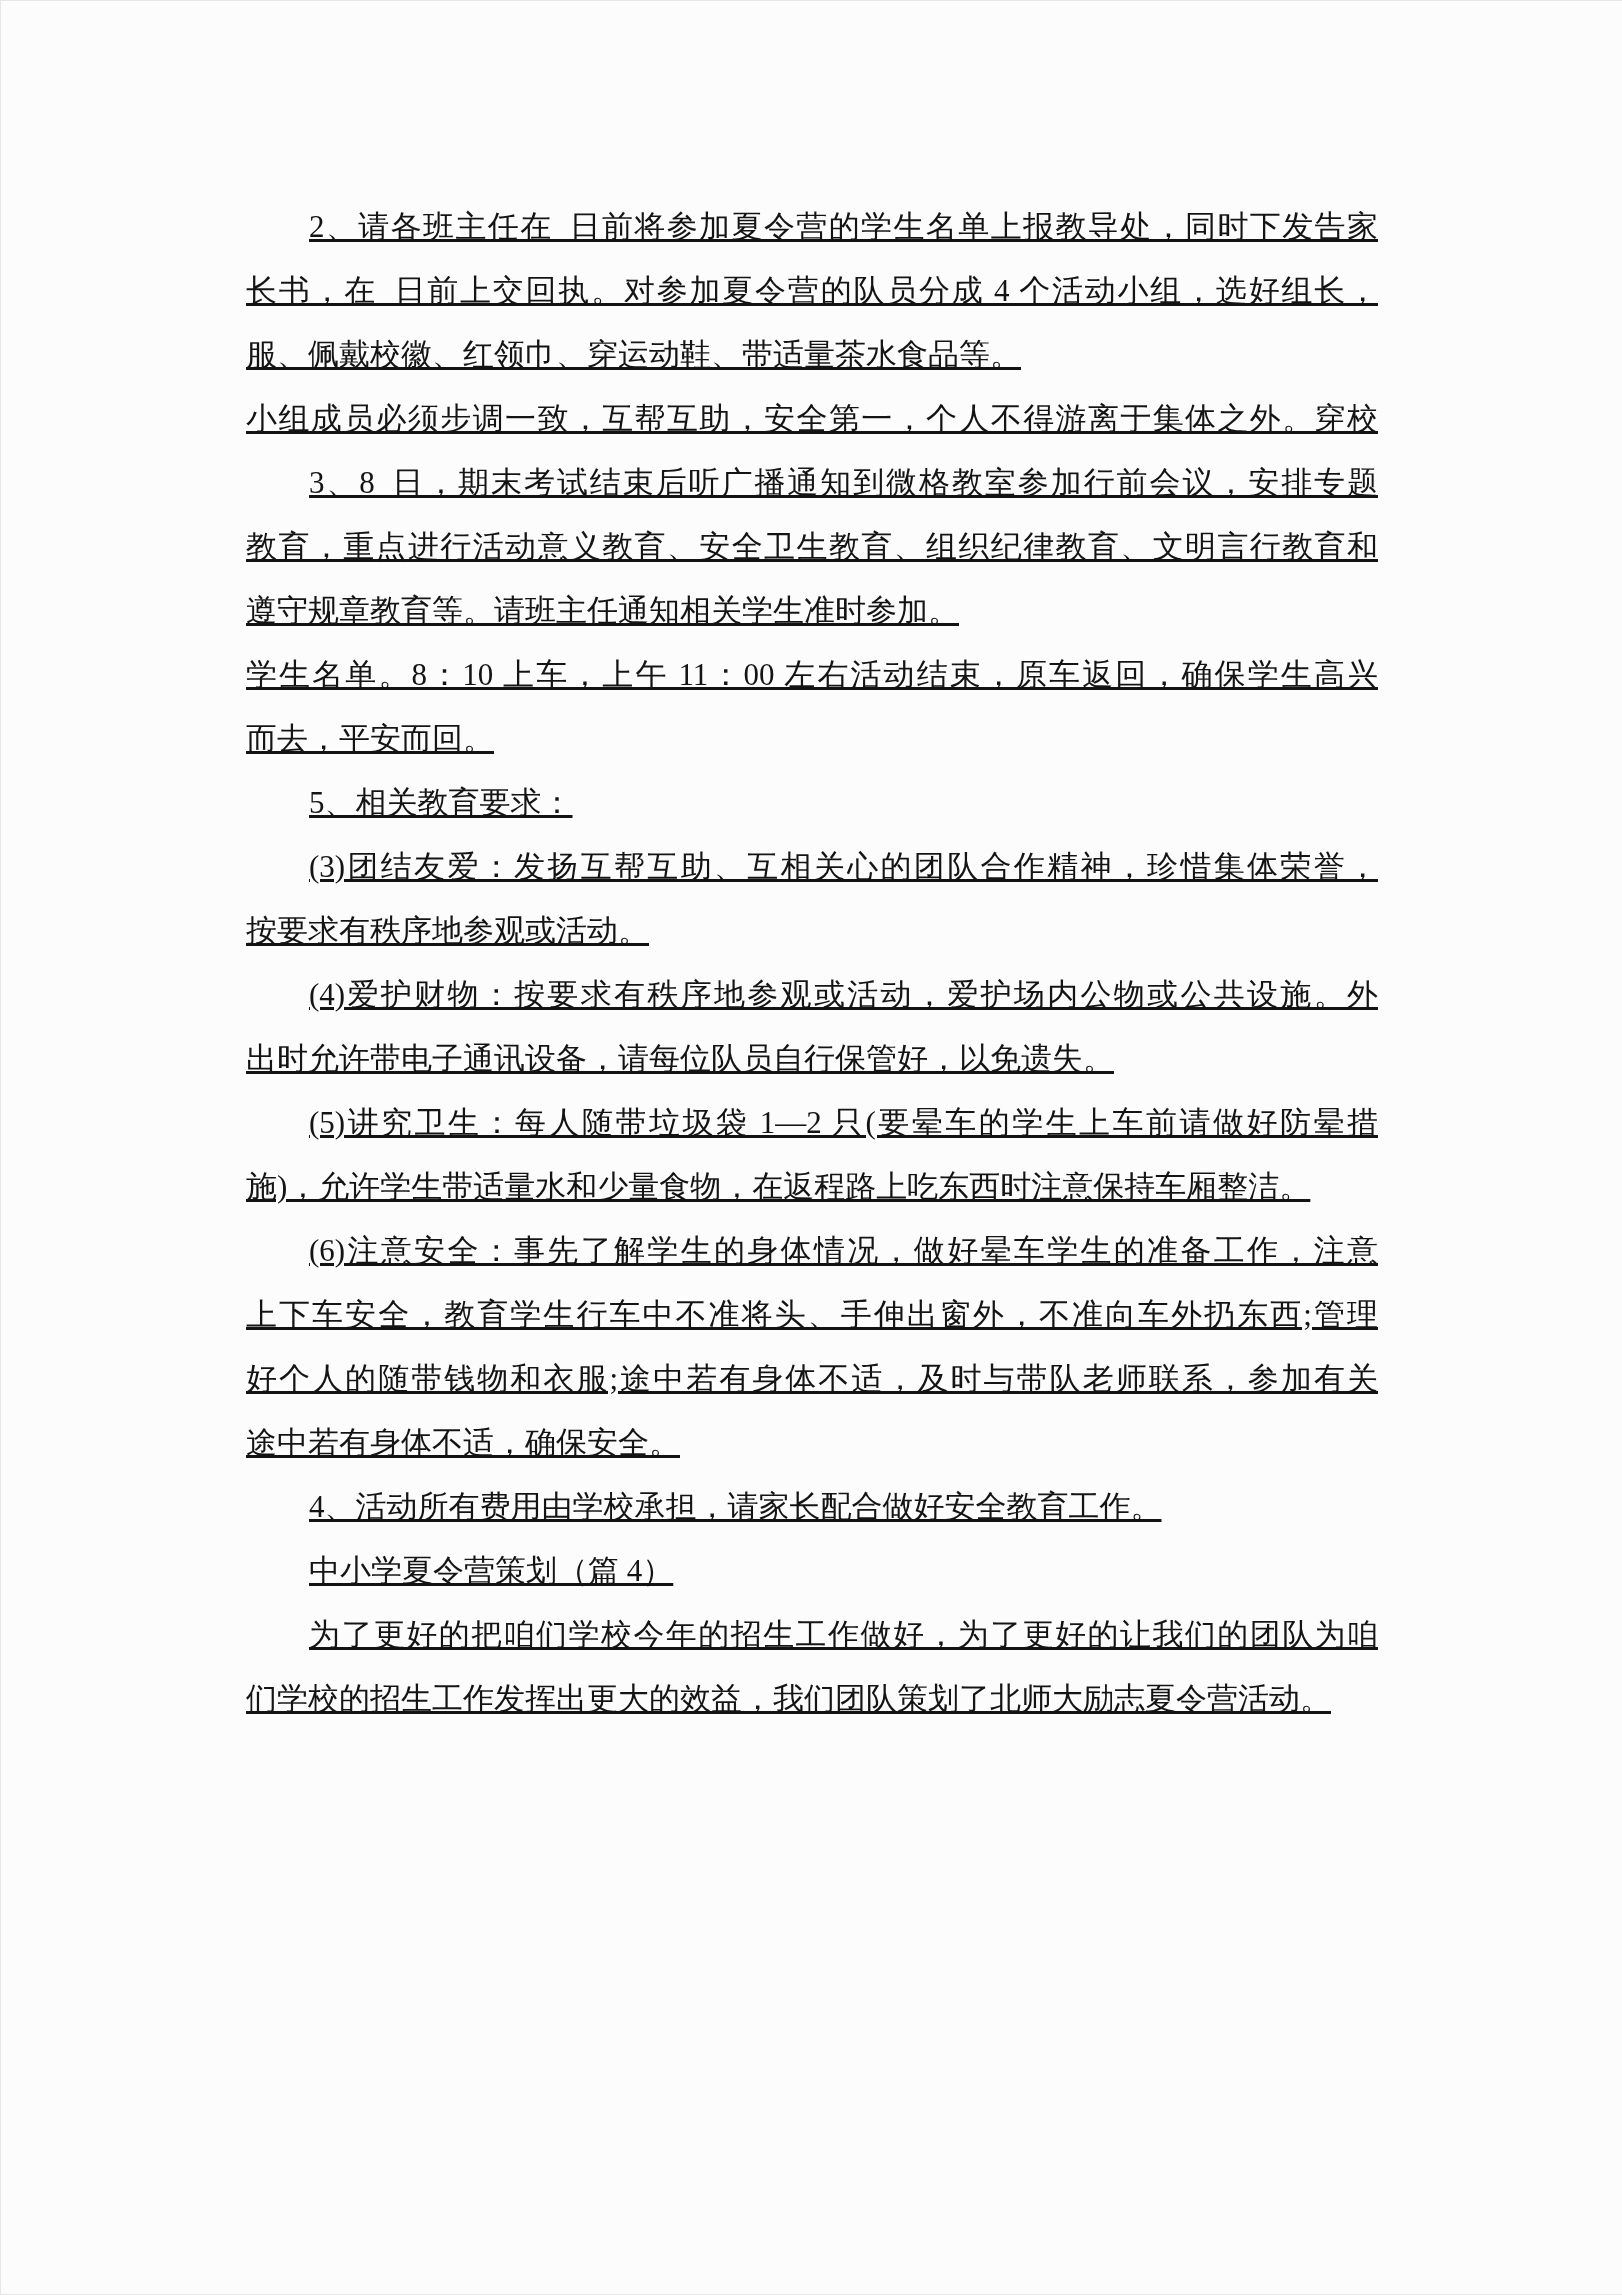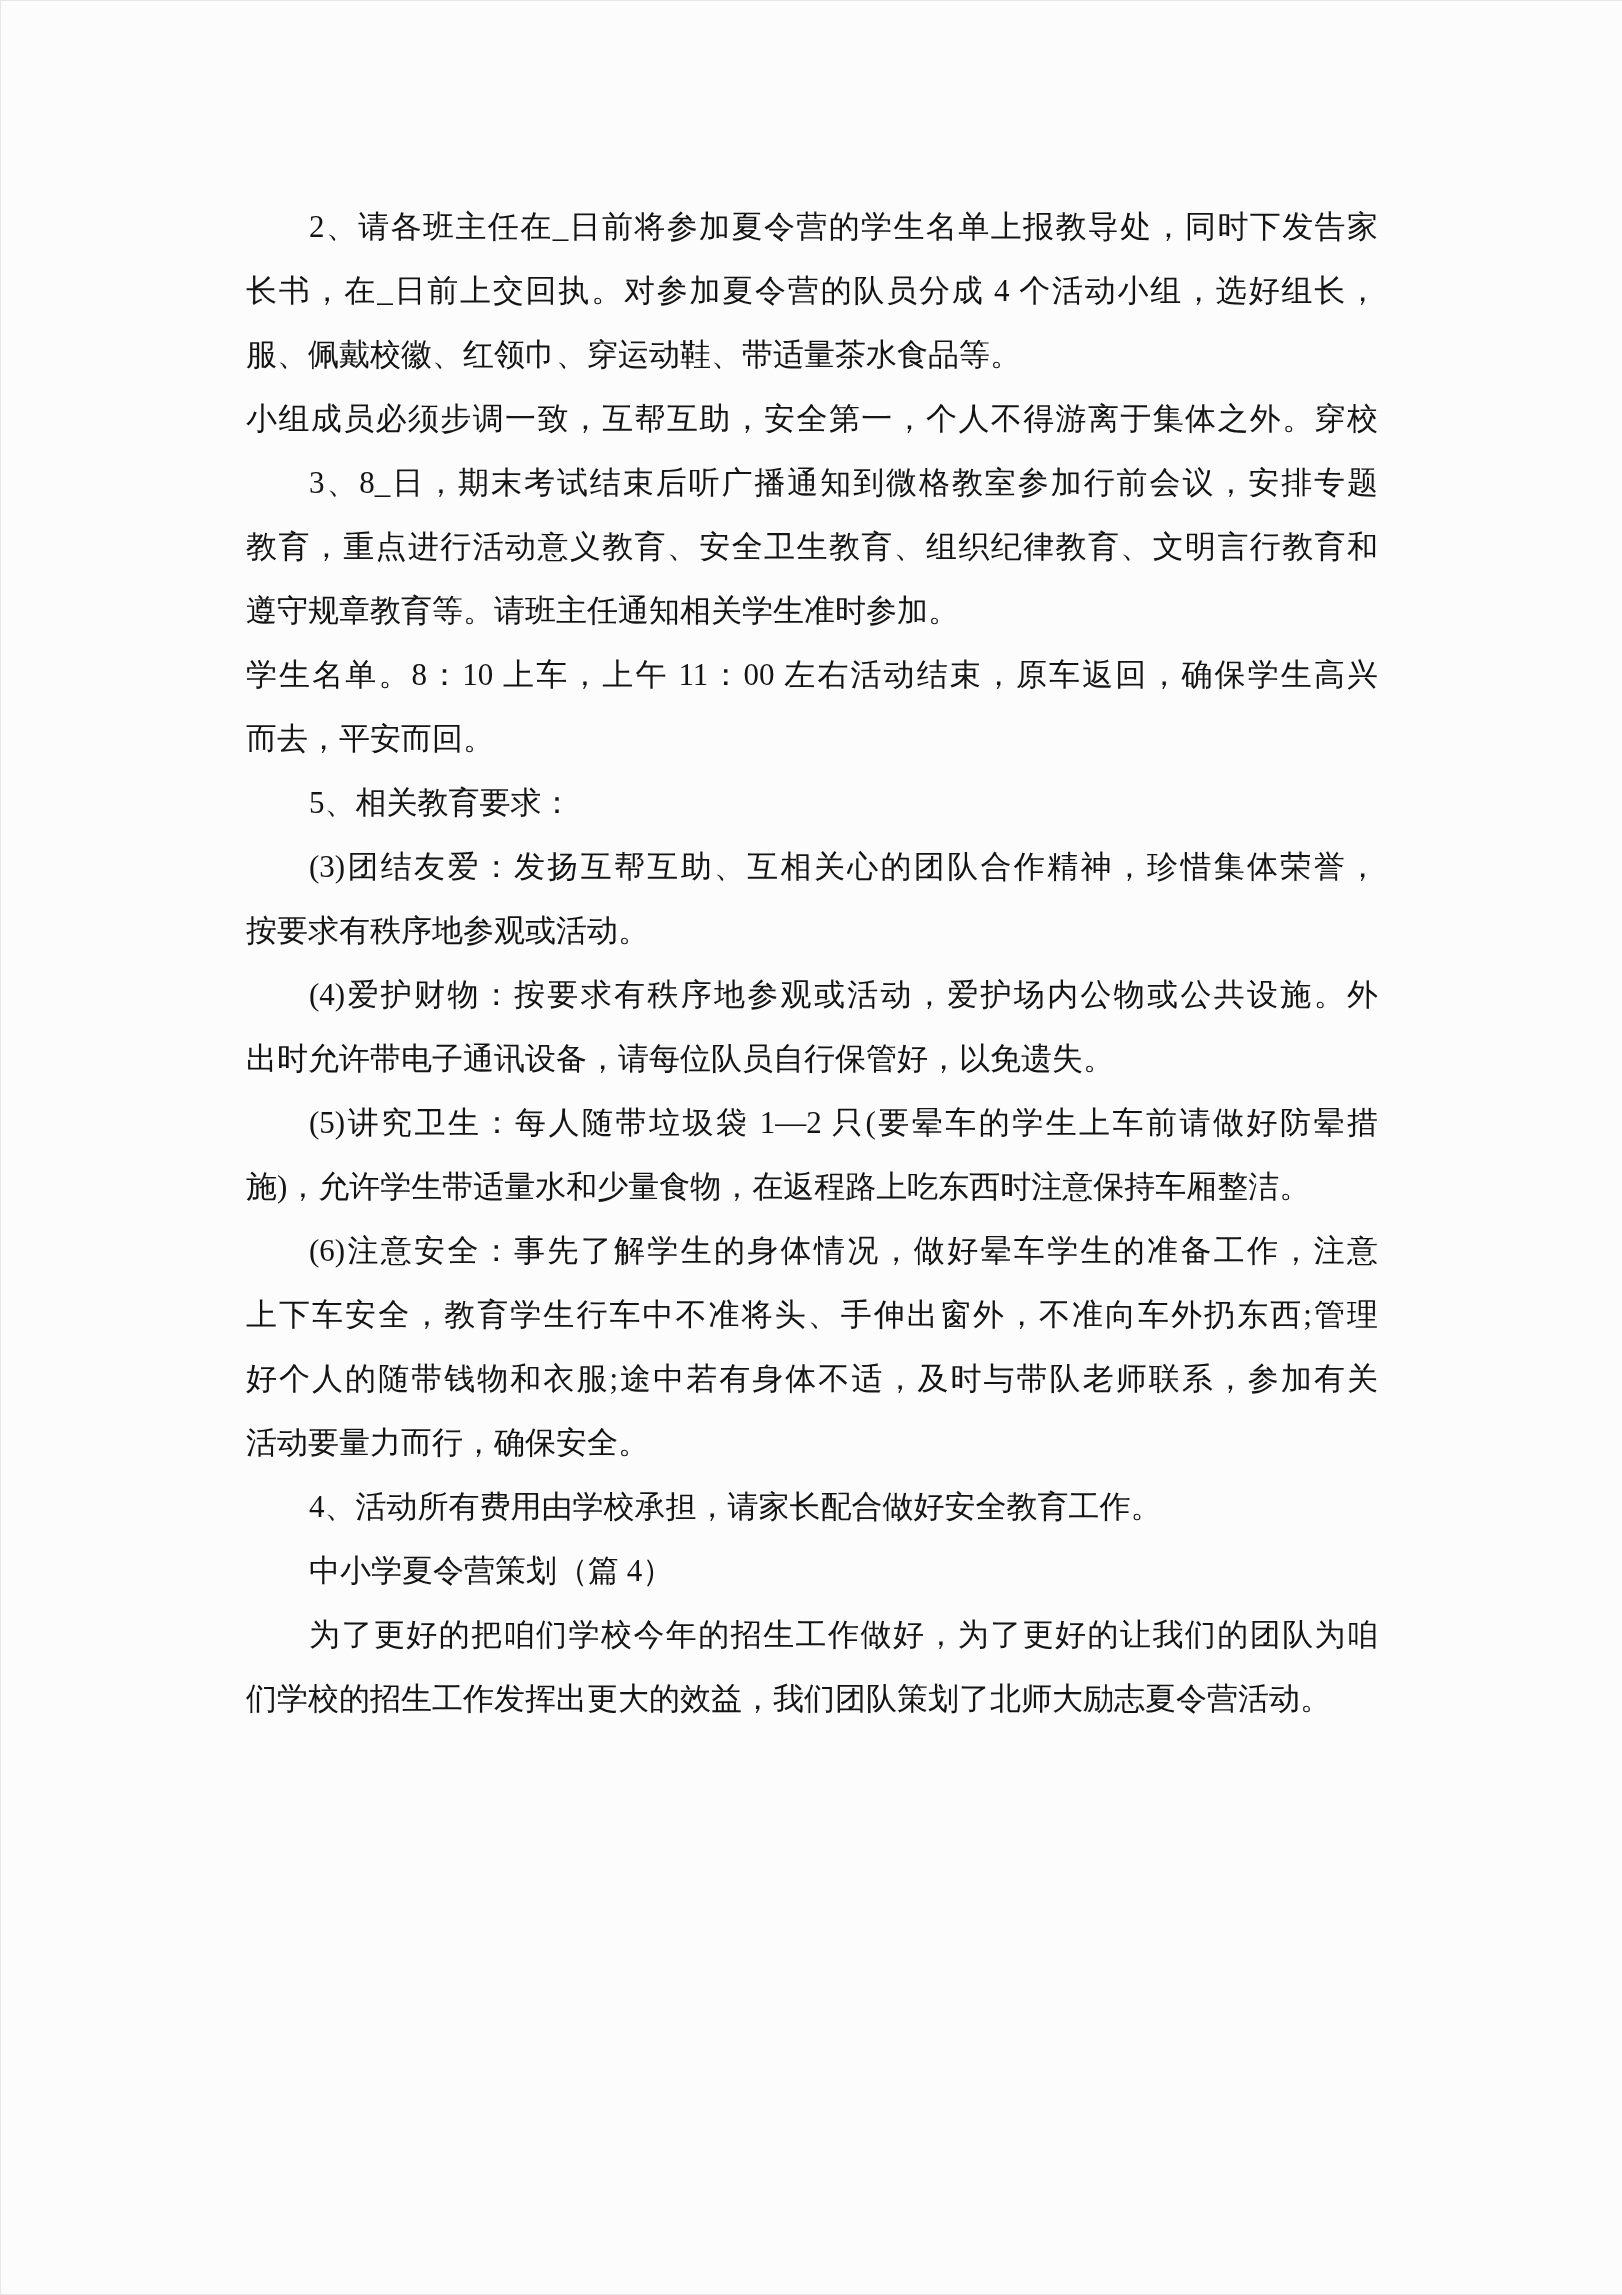--- a/index.html
+++ b/index.html
@@ -34,20 +34,21 @@
     margin: 0;
     padding: 0;
   }
   .line {
     display: block;
     height: 64px;
     line-height: 64px;
     text-align: justify;
     text-align-last: left;
     white-space: normal;
+    text-decoration: underline;
   }
   .line.fill {
     text-align-last: justify;
   }
   .line.indent {
     padding-left: 63px;
   }
 </style>
 </head>
 <body>
@@ -93,21 +94,21 @@
 
     <p class="para">
       <span class="line indent fill">(5)讲究卫生：每人随带垃圾袋 1—2 只(要晕车的学生上车前请做好防晕措</span>
       <span class="line">施)，允许学生带适量水和少量食物，在返程路上吃东西时注意保持车厢整洁。</span>
     </p>
 
     <p class="para">
       <span class="line indent fill">(6)注意安全：事先了解学生的身体情况，做好晕车学生的准备工作，注意</span>
       <span class="line fill">上下车安全，教育学生行车中不准将头、手伸出窗外，不准向车外扔东西;管理</span>
       <span class="line fill">好个人的随带钱物和衣服;途中若有身体不适，及时与带队老师联系，参加有关</span>
-      <span class="line">活动要量力而行，确保安全。</span>
+      <span class="line">途中若有身体不适，确保安全。</span>
     </p>
 
     <p class="para">
       <span class="line indent">4、活动所有费用由学校承担，请家长配合做好安全教育工作。</span>
     </p>
 
     <p class="para">
       <span class="line indent">中小学夏令营策划（篇 4）</span>
     </p>
 

